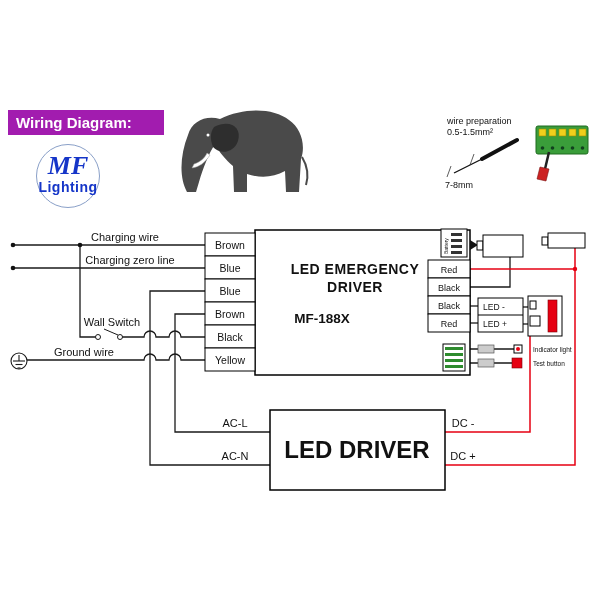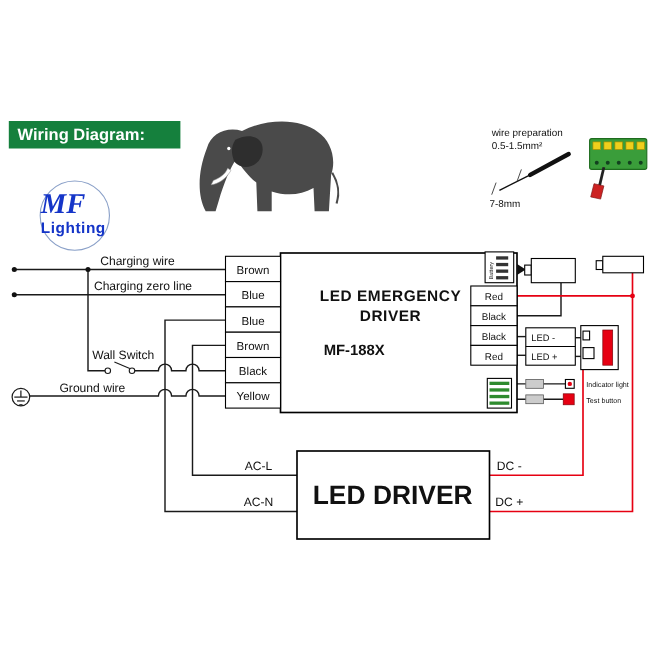--- a/index.html
+++ b/index.html
@@ -6,25 +6,25 @@
   .canvas{position:relative;width:600px;height:600px;background:#ffffff;overflow:hidden;
           font-family:"Liberation Sans",sans-serif;}
   .layer{position:absolute;left:0;top:0;}
   svg text{font-family:"Liberation Sans",sans-serif;fill:#111;}
   .t11{font-size:11px;}
   .t10{font-size:10.5px;}
   .t9{font-size:9px;}
   .t8{font-size:8.5px;}
   .t6{font-size:6.5px;}
   .bold{font-weight:bold;}
-  .title-bar{position:absolute;left:8px;top:110px;width:156px;height:25px;background:#15803d;
+  .title-bar{position:absolute;left:8px;top:110px;width:156px;height:25px;background:#a21caf;
              color:#fff;font-weight:bold;font-size:15px;line-height:25px;padding-left:8px;
              box-sizing:border-box;}
-  .logo{position:absolute;left:36px;top:164px;width:62px;height:62px;border:1px solid #8aa0c8;
-        border-radius:50%;text-align:left;color:#1535c8;}
+  .logo{position:absolute;left:36px;top:144px;width:62px;height:62px;border:1px solid #8aa0c8;
+        border-radius:50%;text-align:center;color:#1535c8;}
   .logo .mf{font-family:"Liberation Serif",serif;font-style:italic;font-weight:bold;
             font-size:26px;margin-top:8px;line-height:26px;}
   .logo .sub{font-size:14px;font-weight:bold;letter-spacing:0.5px;}
 </style>
 </head>
 <body>
 
 <div class="canvas">
 
   <svg class="layer" width="600" height="600" viewBox="0 0 600 600">

